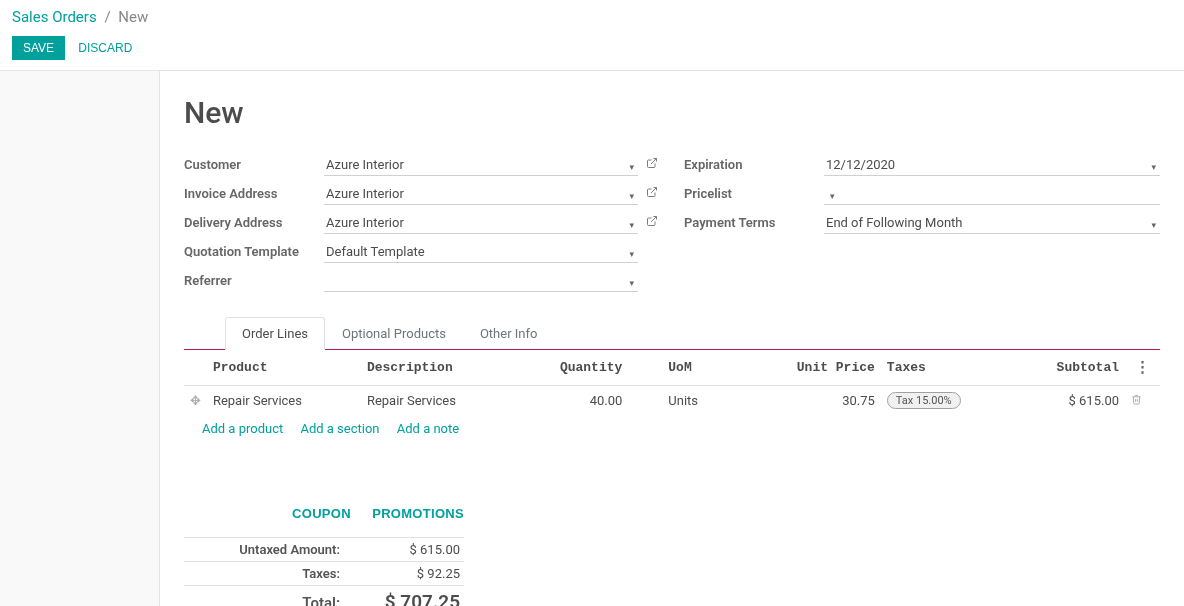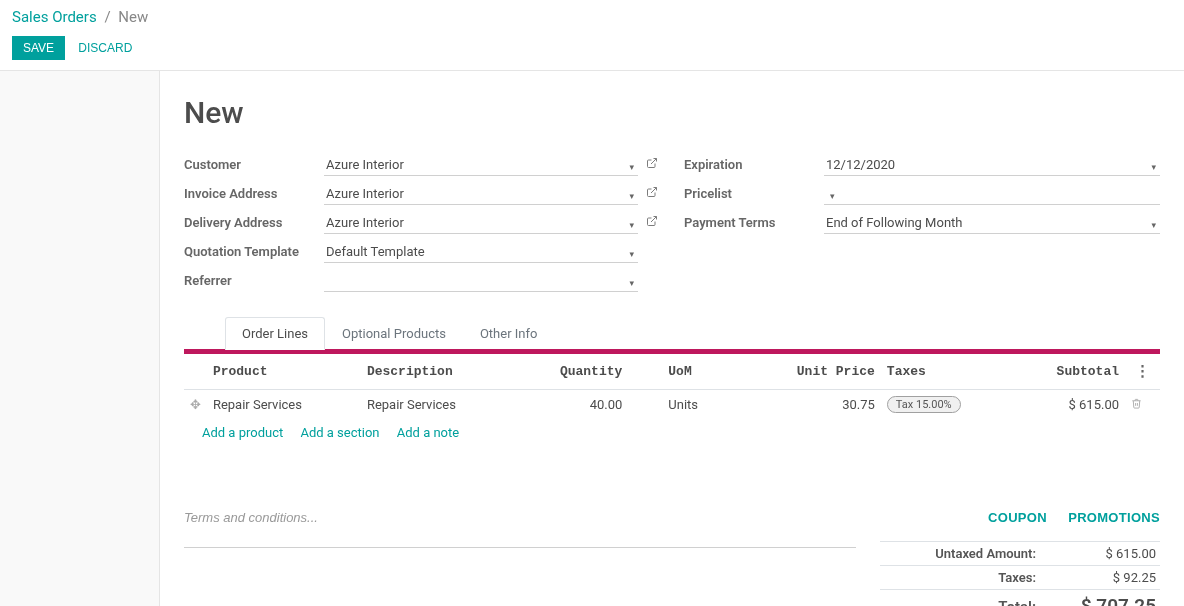--- a/index.html
+++ b/index.html
@@ -102,21 +102,21 @@
     margin-left: 6px;
     color: #7c7c7c;
     cursor: pointer;
     font-size: 12px;
     width: 16px;
     text-align: center;
   }
   .ext-spacer { width: 22px; }
   .tabs {
     display: flex;
-    border-bottom: 5px solid #be185d;
+    border-bottom: 1px solid #be185d;
     margin-bottom: 0;
     padding-left: 41px;
   }
   .tab {
     padding: 8px 16px;
     font-size: 13px;
     color: #6c757d;
     cursor: pointer;
     border: 1px solid transparent;
     margin-bottom: -1px;
@@ -370,23 +370,20 @@
         </tbody>
       </table>
       <div class="add-links">
         <a>Add a product</a>
         <a>Add a section</a>
         <a>Add a note</a>
       </div>
     </div>
 
     <div class="bottom-row">
-      <div class="terms">
-        <input class="terms-input" placeholder="Terms and conditions..." style="">
-      </div>
       <div class="totals-block">
         <div class="promo-links">
           <button>COUPON</button>
           <button>PROMOTIONS</button>
         </div>
         <div class="tot-row">
           <span class="lbl">Untaxed Amount:</span>
           <span class="val">$ 615.00</span>
         </div>
         <div class="tot-row">

